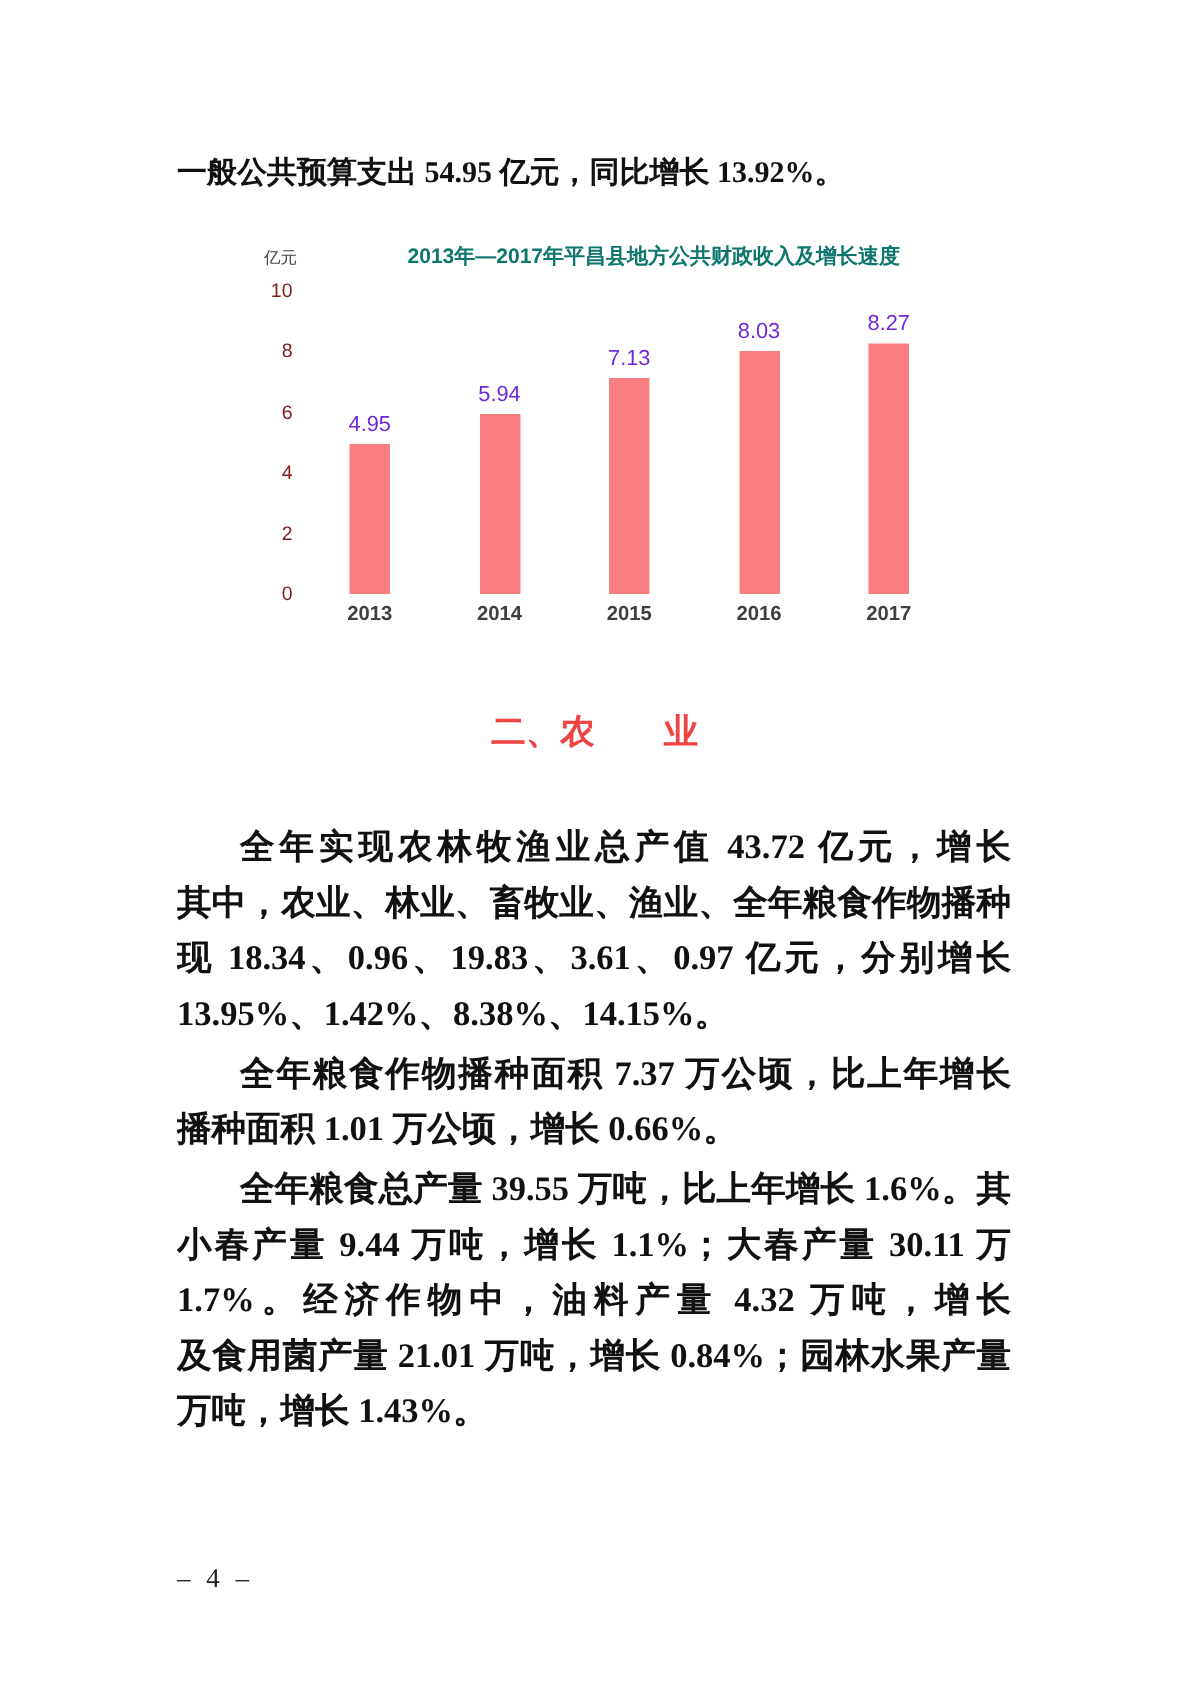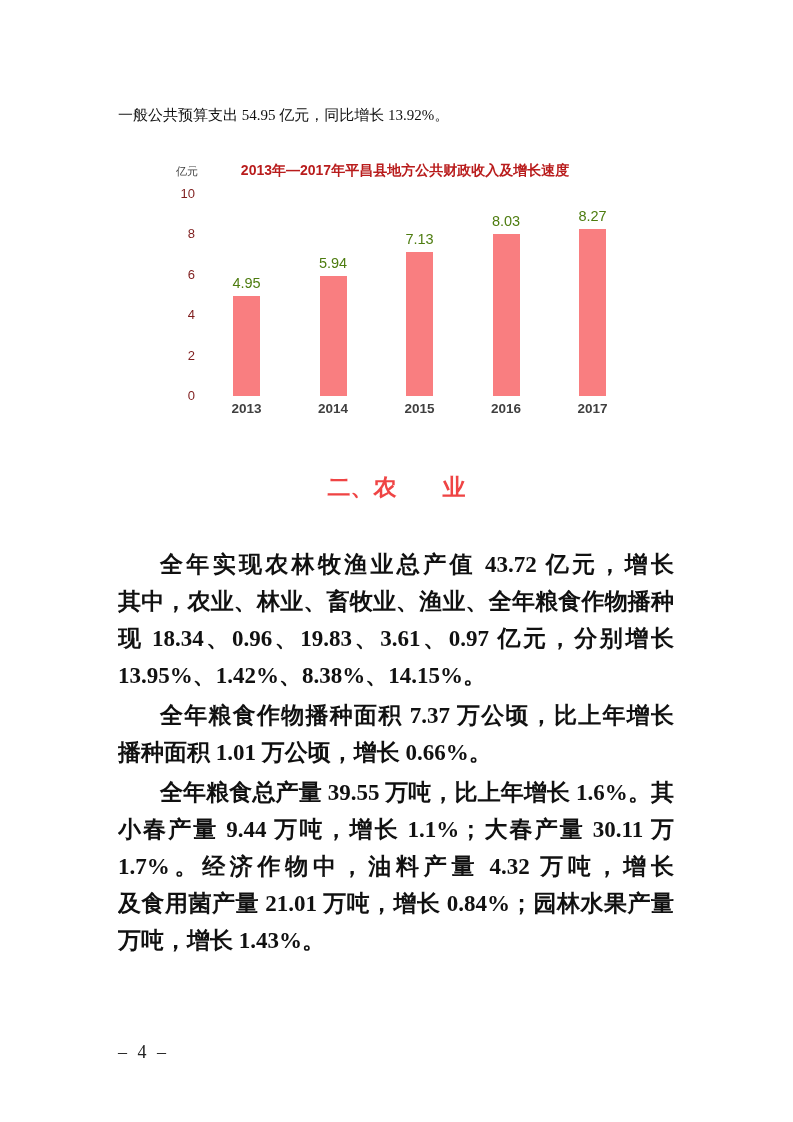--- a/index.html
+++ b/index.html
@@ -8,53 +8,54 @@
     width:793px;height:1122px;
     margin:0 auto;
     background:#ffffff;
     overflow:hidden;
     font-family:"Liberation Serif","DejaVu Serif",serif;
     color:#111111;
   }
   
   .intro{
     position:absolute;left:118px;top:96px;width:600px;
-    font-size:15px;line-height:38px;margin:0;
+    font-size:20px;line-height:38px;margin:0;
     white-space:nowrap;
+    font-weight:bold;
   }
   
   .chart{
     position:absolute;left:170px;top:158px;width:510px;height:285px;
     font-family:"Liberation Sans","DejaVu Sans",sans-serif;
   }
   .chart-unit{
     position:absolute;left:6px;top:6px;
     font-size:11px;color:#3f3f3f;
   }
   .chart-title{
     position:absolute;left:40px;top:4px;width:390px;
-    text-align:center;font-size:14px;font-weight:bold;color:#b91c1c;
+    text-align:right;font-size:14px;font-weight:bold;color:#0f766e;
     white-space:nowrap;
   }
   .chart-yaxis{
     position:absolute;left:0;top:36px;width:25px;height:202px;
   }
   .chart-yaxis .tick{
     position:absolute;right:0;width:25px;
     text-align:right;font-size:13px;color:#7f1d1d;line-height:18px;
   }
   .chart-plot{
     position:absolute;left:40px;top:36px;width:450px;height:202px;
   }
   .chart-plot .bar{
     position:absolute;bottom:0;width:27px;
   }
   .chart-plot .val{
     position:absolute;width:70px;text-align:center;
-    font-size:14.5px;color:#4d7c0f;line-height:17px;
+    font-size:14.5px;color:#6d28d9;line-height:17px;
   }
   .chart-xaxis{
     position:absolute;left:40px;top:243px;width:450px;height:18px;
   }
   .chart-xaxis .year{
     position:absolute;width:70px;text-align:center;
     font-size:13.5px;color:#3f3f3f;line-height:16px;font-weight:bold;
   }
   
   .heading{

